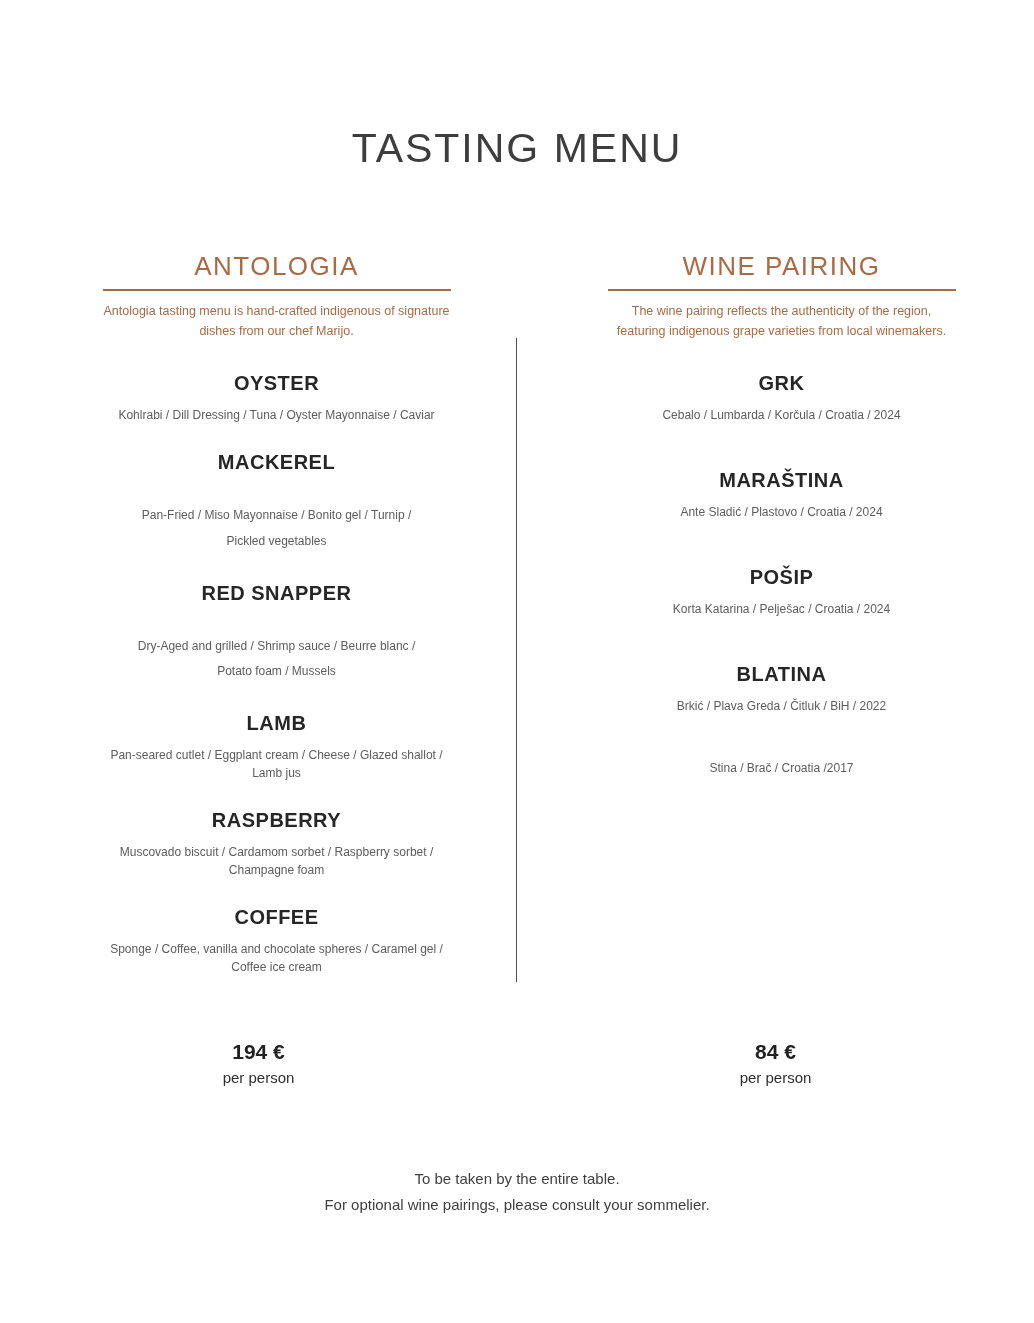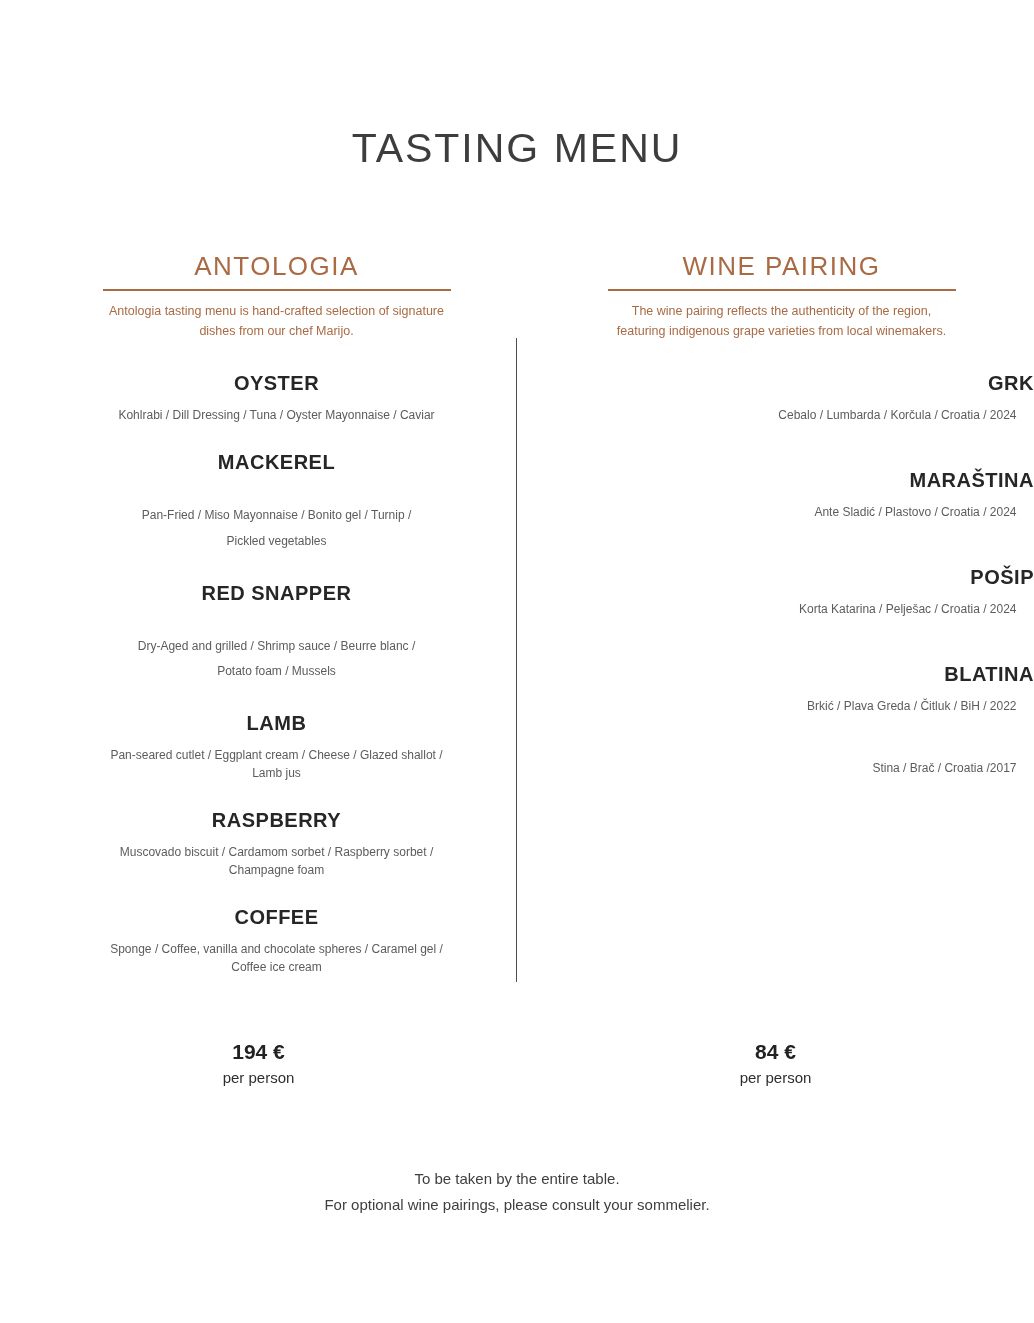--- a/index.html
+++ b/index.html
@@ -59,21 +59,20 @@
     max-width: 420px;
   }
   .items {
     margin-top: 30px;
   }
   .course, .wine-item {
     margin-bottom: 26px;
   }
   .wine-item {
     margin-bottom: 44px;
-    text-align: right;
   }
   .item-name {
     font-size: 20px;
     font-weight: 600;
     letter-spacing: 0.5px;
     color: #262626;
     line-height: 1.2;
     margin-bottom: 11px;
   }
   .item-detail {
@@ -132,21 +131,21 @@
 
   <div class="page-title">TASTING MENU</div>
 
   <div class="v-divider"></div>
 
   <div class="columns">
 
     <div class="col">
       <div class="col-heading">ANTOLOGIA</div>
       <div class="accent-rule"></div>
-      <div class="col-desc">Antologia tasting menu is hand-crafted selection of signature
+      <div class="col-desc">Antologia tasting menu is hand-crafted indigenous of signature
 dishes from our chef Marijo.</div>
 
       <div class="items">
         <div class="course">
           <div class="item-name">OYSTER</div>
           <div class="item-detail">Kohlrabi / Dill Dressing / Tuna / Oyster Mayonnaise / Caviar</div>
         </div>
         <div class="course">
           <div class="item-name">MACKEREL</div>
           <div class="item-detail spread">Pan-Fried / Miso Mayonnaise / Bonito gel / Turnip /

